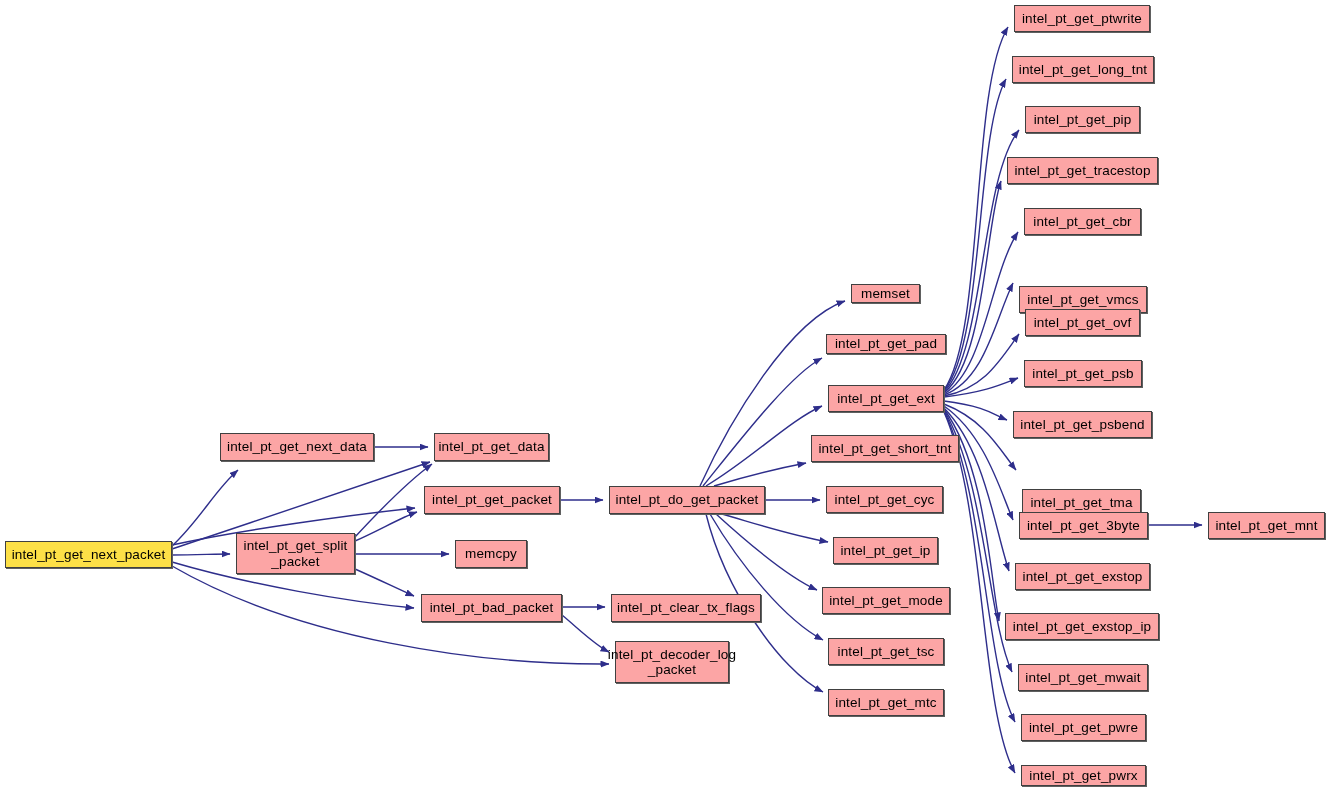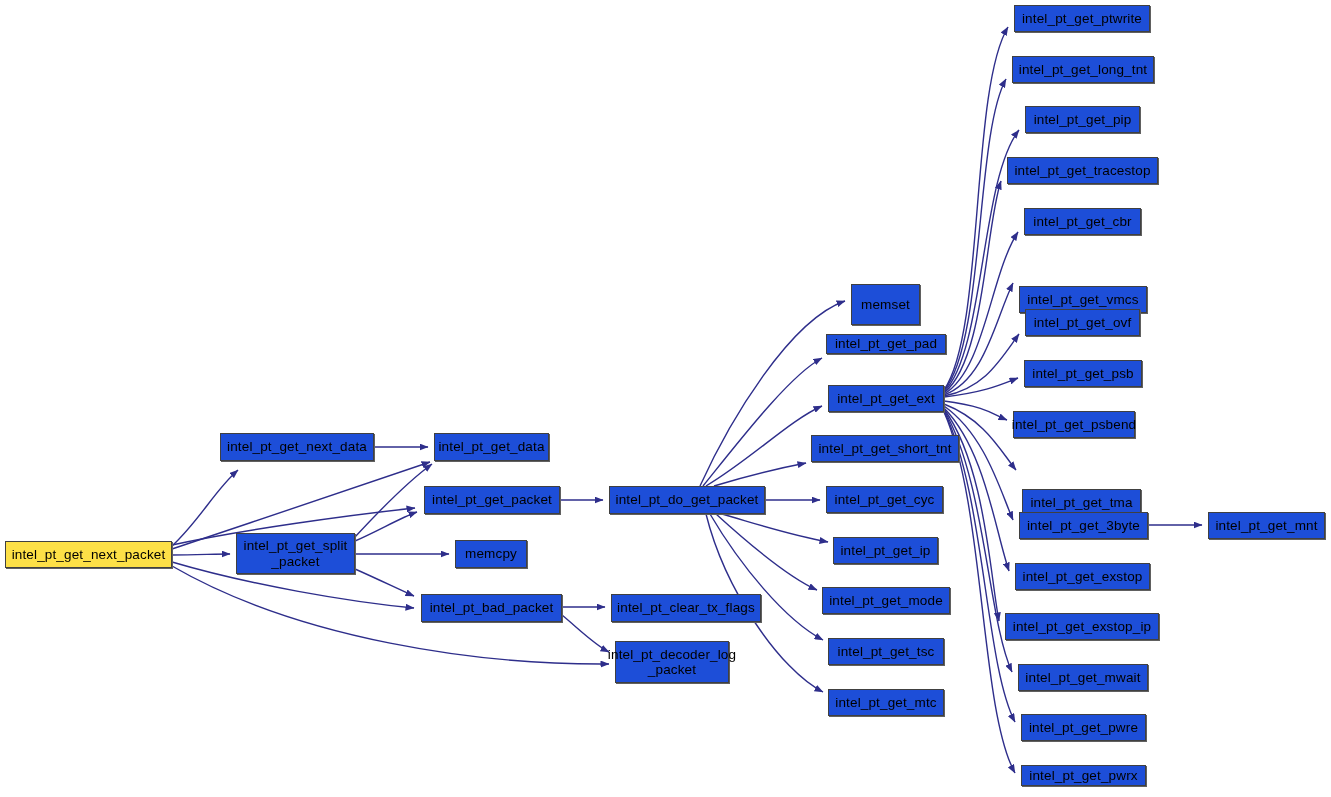--- a/index.html
+++ b/index.html
@@ -20,21 +20,21 @@
     left: 0;
     top: 0;
     width: 1331px;
     height: 797px;
     pointer-events: none;
   }
   .node {
     position: absolute;
     box-sizing: border-box;
     border: 1px solid #404040;
-    background: #1d4ed8;
+    background: #fca5a5;
     color: #000000;
     font-size: 13.5px;
     line-height: 1.12;
     display: flex;
     align-items: center;
     justify-content: center;
     text-align: center;
     white-space: pre-line;
     letter-spacing: 0.15px;
     box-shadow: 1px 1px 0 0 #606060;
@@ -106,38 +106,38 @@
       <div class="node" style="left: 236px; top: 533px; width: 119px; height: 41px;"><span class="node-label">intel_pt_get_split
 _packet</span></div>
       <div class="node" style="left: 434px; top: 433px; width: 115px; height: 28px;"><span class="node-label">intel_pt_get_data</span></div>
       <div class="node" style="left: 424px; top: 486px; width: 136px; height: 28px;"><span class="node-label">intel_pt_get_packet</span></div>
       <div class="node" style="left: 455px; top: 540px; width: 72px; height: 28px;"><span class="node-label">memcpy</span></div>
       <div class="node" style="left: 421px; top: 594px; width: 141px; height: 28px;"><span class="node-label">intel_pt_bad_packet</span></div>
       <div class="node" style="left: 609px; top: 486px; width: 156px; height: 28px;"><span class="node-label">intel_pt_do_get_packet</span></div>
       <div class="node" style="left: 611px; top: 594px; width: 150px; height: 28px;"><span class="node-label">intel_pt_clear_tx_flags</span></div>
       <div class="node" style="left: 615px; top: 641px; width: 114px; height: 42px;"><span class="node-label">intel_pt_decoder_log
 _packet</span></div>
-      <div class="node" style="left: 851px; top: 284px; width: 69px; height: 41px;"><span class="node-label">memset</span></div>
+      <div class="node" style="left: 851px; top: 284px; width: 69px; height: 19px;"><span class="node-label">memset</span></div>
       <div class="node" style="left: 826px; top: 334px; width: 120px; height: 20px;"><span class="node-label">intel_pt_get_pad</span></div>
       <div class="node" style="left: 828px; top: 385px; width: 116px; height: 27px;"><span class="node-label">intel_pt_get_ext</span></div>
       <div class="node" style="left: 811px; top: 435px; width: 148px; height: 27px;"><span class="node-label">intel_pt_get_short_tnt</span></div>
       <div class="node" style="left: 826px; top: 486px; width: 117px; height: 27px;"><span class="node-label">intel_pt_get_cyc</span></div>
       <div class="node" style="left: 833px; top: 537px; width: 105px; height: 27px;"><span class="node-label">intel_pt_get_ip</span></div>
       <div class="node" style="left: 822px; top: 587px; width: 128px; height: 27px;"><span class="node-label">intel_pt_get_mode</span></div>
       <div class="node" style="left: 828px; top: 638px; width: 116px; height: 27px;"><span class="node-label">intel_pt_get_tsc</span></div>
       <div class="node" style="left: 828px; top: 689px; width: 116px; height: 27px;"><span class="node-label">intel_pt_get_mtc</span></div>
       <div class="node" style="left: 1014px; top: 5px; width: 136px; height: 27px;"><span class="node-label">intel_pt_get_ptwrite</span></div>
       <div class="node" style="left: 1012px; top: 56px; width: 142px; height: 27px;"><span class="node-label">intel_pt_get_long_tnt</span></div>
       <div class="node" style="left: 1025px; top: 106px; width: 115px; height: 27px;"><span class="node-label">intel_pt_get_pip</span></div>
       <div class="node" style="left: 1007px; top: 157px; width: 151px; height: 27px;"><span class="node-label">intel_pt_get_tracestop</span></div>
       <div class="node" style="left: 1024px; top: 208px; width: 117px; height: 27px;"><span class="node-label">intel_pt_get_cbr</span></div>
       <div class="node" style="left: 1019px; top: 258px; width: 128px; height: 27px; margin-top: 28px;"><span class="node-label">intel_pt_get_vmcs</span></div>
       <div class="node" style="left: 1025px; top: 309px; width: 115px; height: 27px;"><span class="node-label">intel_pt_get_ovf</span></div>
       <div class="node" style="left: 1024px; top: 360px; width: 118px; height: 27px;"><span class="node-label">intel_pt_get_psb</span></div>
-      <div class="node" style="left: 1013px; top: 411px; width: 122px; height: 27px;"><span class="node-label">intel_pt_get_psbend</span></div>
+      <div class="node" style="left: 1013px; top: 411px; width: 139px; height: 27px;"><span class="node-label">intel_pt_get_psbend</span></div>
       <div class="node" style="left: 1022px; top: 461px; width: 119px; height: 27px; margin-top: 28px;"><span class="node-label">intel_pt_get_tma</span></div>
       <div class="node" style="left: 1019px; top: 512px; width: 129px; height: 27px;"><span class="node-label">intel_pt_get_3byte</span></div>
       <div class="node" style="left: 1015px; top: 563px; width: 135px; height: 27px;"><span class="node-label">intel_pt_get_exstop</span></div>
       <div class="node" style="left: 1005px; top: 613px; width: 154px; height: 27px;"><span class="node-label">intel_pt_get_exstop_ip</span></div>
       <div class="node" style="left: 1018px; top: 664px; width: 130px; height: 27px;"><span class="node-label">intel_pt_get_mwait</span></div>
       <div class="node" style="left: 1021px; top: 714px; width: 125px; height: 27px;"><span class="node-label">intel_pt_get_pwre</span></div>
       <div class="node" style="left: 1021px; top: 765px; width: 125px; height: 21px;"><span class="node-label">intel_pt_get_pwrx</span></div>
       <div class="node" style="left: 1208px; top: 512px; width: 117px; height: 27px;"><span class="node-label">intel_pt_get_mnt</span></div>
     </div>
 </div>

